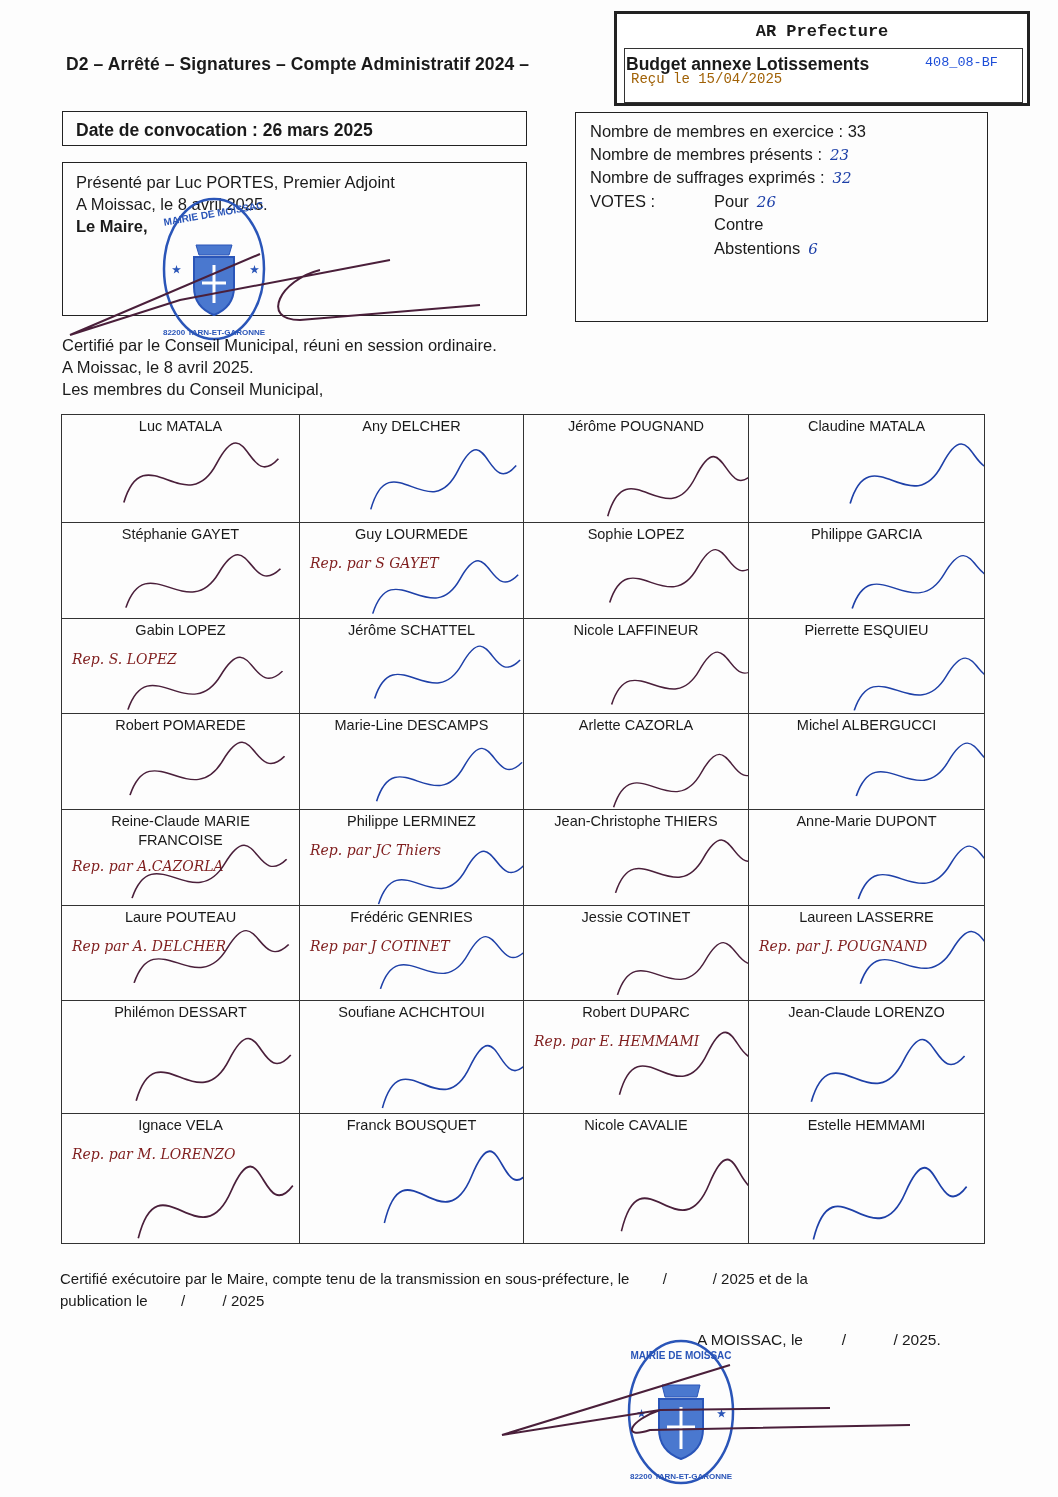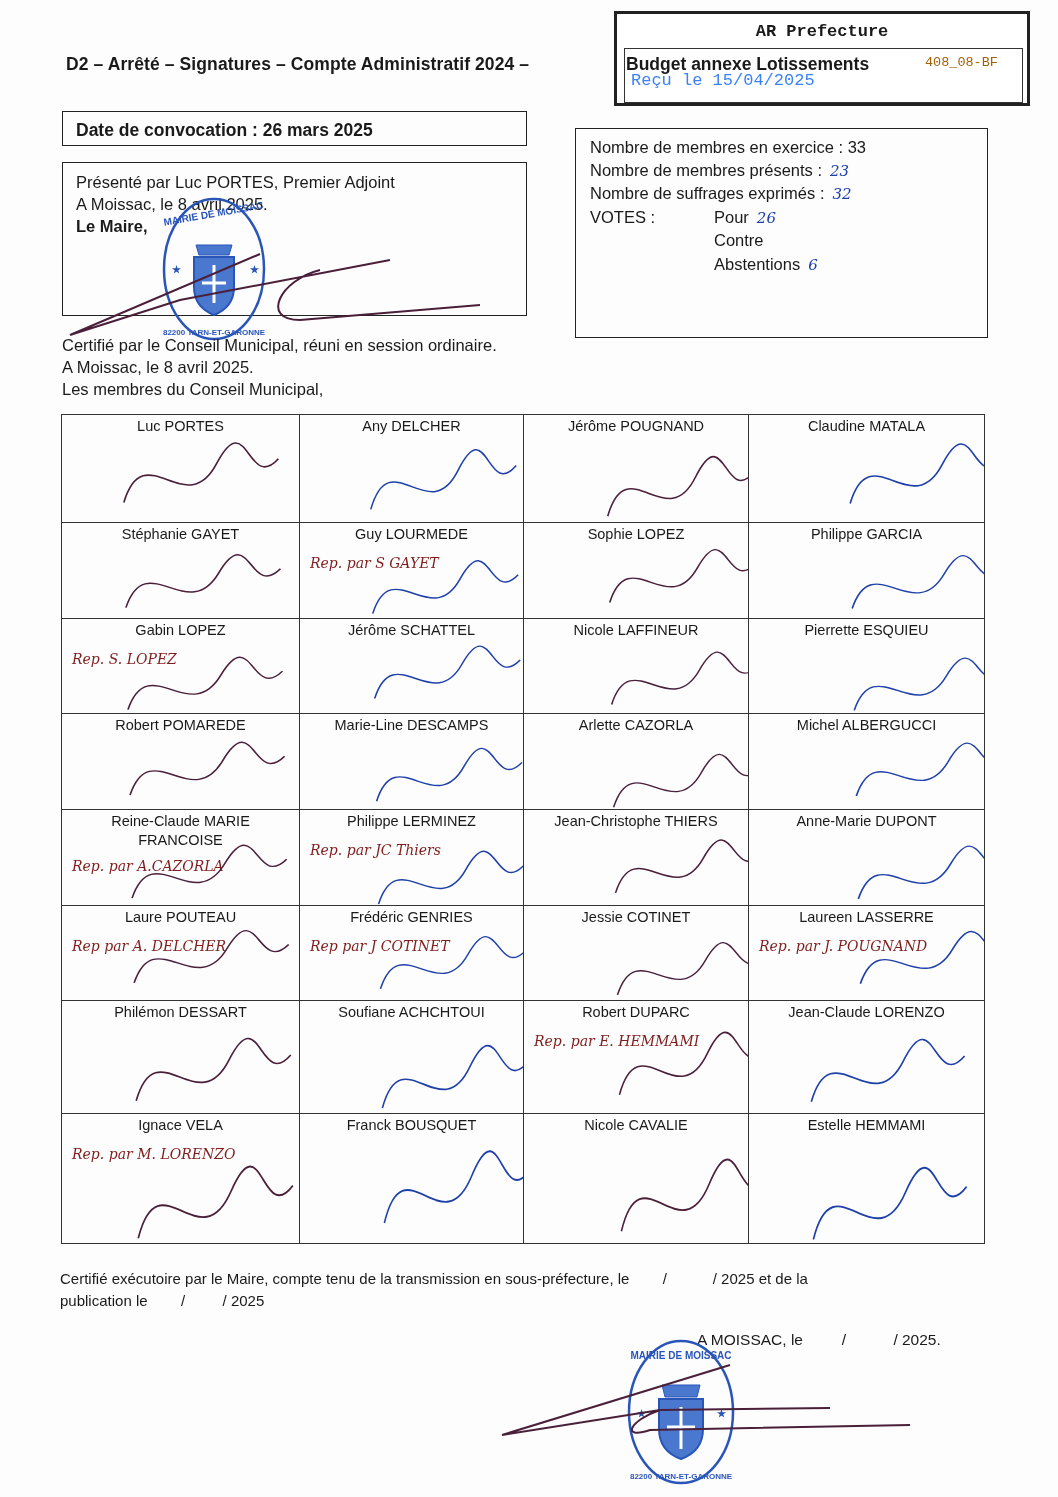--- a/index.html
+++ b/index.html
@@ -3,28 +3,28 @@
 <meta charset="utf-8">
 <style>
   html, body { margin:0; padding:0; background:#fdfdfd; }
   body { width:1058px; height:1497px; position:relative; overflow:hidden;
          font-family:"Liberation Sans", sans-serif; color:#1a1a1a; }
   .abs { position:absolute; }
   .title { left:66px; top:54px; font-size:17.5px; font-weight:bold; white-space:nowrap; letter-spacing:0.1px; }
   .ar-box { left:614px; top:11px; width:416px; height:95px; border:3px solid #222; box-sizing:border-box; background:#fff; }
   .ar-title { position:absolute; left:0; right:0; top:8px; text-align:center; font-family:"Liberation Mono", monospace; font-weight:bold; font-size:17px; }
   .ar-inner { position:absolute; left:7px; top:34px; width:399px; height:55px; border:1.5px solid #333; box-sizing:border-box; }
-  .ar-id { position:absolute; left:6px; top:6px; font-family:"Liberation Mono", monospace; font-size:13.5px; color:#a16207; white-space:nowrap; }
-  .ar-recu { position:absolute; left:6px; top:22px; font-family:"Liberation Mono", monospace; font-size:17px; color:#3b82f6; white-space:nowrap; }
+  .ar-id { position:absolute; left:6px; top:6px; font-family:"Liberation Mono", monospace; font-size:13.5px; color:#1d4ed8; white-space:nowrap; }
+  .ar-recu { position:absolute; left:6px; top:22px; font-family:"Liberation Mono", monospace; font-size:14px; color:#a16207; white-space:nowrap; }
   .title-overlap { left:626px; top:54px; font-size:17.5px; font-weight:bold; white-space:nowrap; }
   .box { border:1.5px solid #222; box-sizing:border-box; background:transparent; }
   .conv { left:62px; top:111px; width:465px; height:35px; font-size:17.5px; font-weight:bold; padding:8px 0 0 13px; }
   .present { left:62px; top:162px; width:465px; height:154px; font-size:16.5px; padding:8px 0 0 13px; line-height:22px; }
   .present b { font-weight:bold; }
-  .votes { left:575px; top:112px; width:413px; height:210px; font-size:16.5px; padding:7px 0 0 14px; line-height:22.5px;margin-top:16px; }
+  .votes { left:575px; top:112px; width:413px; height:210px; font-size:16.5px; padding:7px 0 0 14px; line-height:22.5px; }
   .hw { font-family:"DejaVu Serif", serif; font-style:italic; color:#1e40a8; font-size:15px; margin-left:8px; }
   .votes .indent { padding-left:124px; }
   .votes .vlabel { display:inline-block; width:124px; }
   .delib { left:62px; top:334px; font-size:16.5px; line-height:22px; }
   table.sig { position:absolute; left:61px; top:414px; width:923px; border-collapse:collapse; table-layout:fixed; }
   table.sig td { border:1.2px solid #333; vertical-align:top; text-align:center; font-size:14.5px; padding-top:2px; position:relative; overflow:hidden; }
   table.sig td .nm { display:block; line-height:19px; }
   table.sig td .rep { position:absolute; left:10px; font-family:"DejaVu Serif", serif; font-style:italic; color:#7f1d1d; font-size:14px; white-space:nowrap; }
   table.sig td svg.sg { position:absolute; left:0; top:0; width:100%; height:100%; pointer-events:none; }
   .cert { left:60px; top:1268px; width:925px; font-size:15px; line-height:22px; }
@@ -85,21 +85,21 @@
 <table class="sig">
   <colgroup>
       <col style="width:238px">
       <col style="width:224px">
       <col style="width:225px">
       <col style="width:236px">
     </colgroup>
   <tbody id="sig-body">
       <tr style="height: 108px;">
         <td>
-          <span class="nm">Luc PORTES</span>
+          <span class="nm">Luc MATALA</span>
           <svg class="sg" viewBox="0 0 230 110" preserveAspectRatio="none">
             <path d="M60 90 C80 20, 120 110, 150 50 S180 80, 210 45" fill="none" stroke="#4a1f3a" stroke-width="1.6"></path>
           </svg>
         </td>
         <td>
           <span class="nm">Any DELCHER</span>
           <svg class="sg" viewBox="0 0 230 110" preserveAspectRatio="none">
             <path d="M73 97 C93 27, 133 117, 163 57 S193 87, 223 52" fill="none" stroke="#1e40a8" stroke-width="1.6"></path>
           </svg>
         </td>

